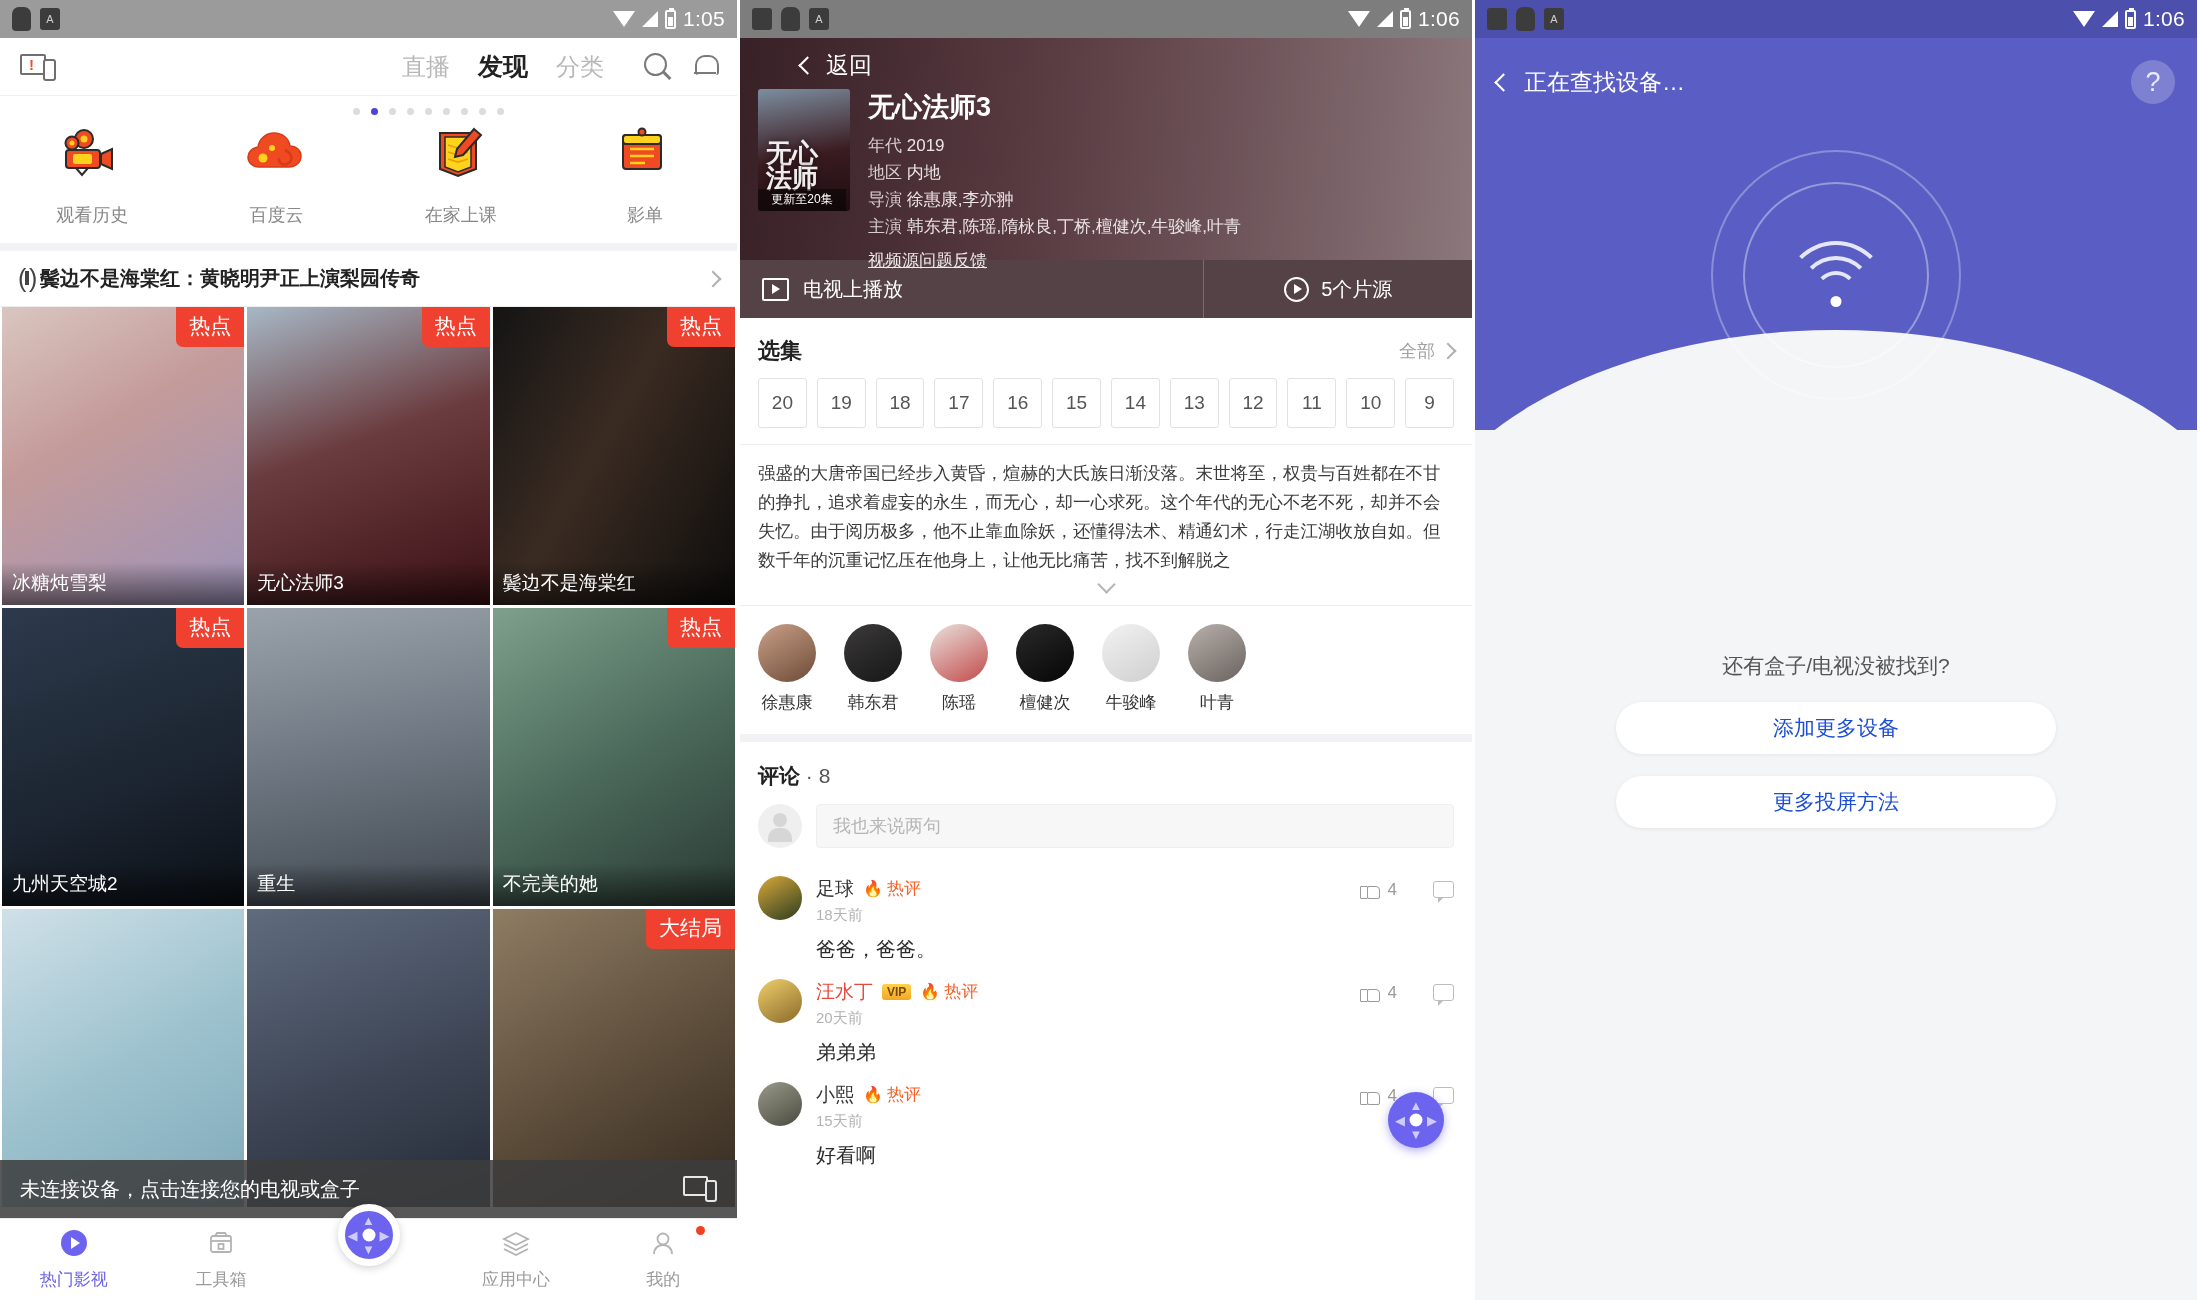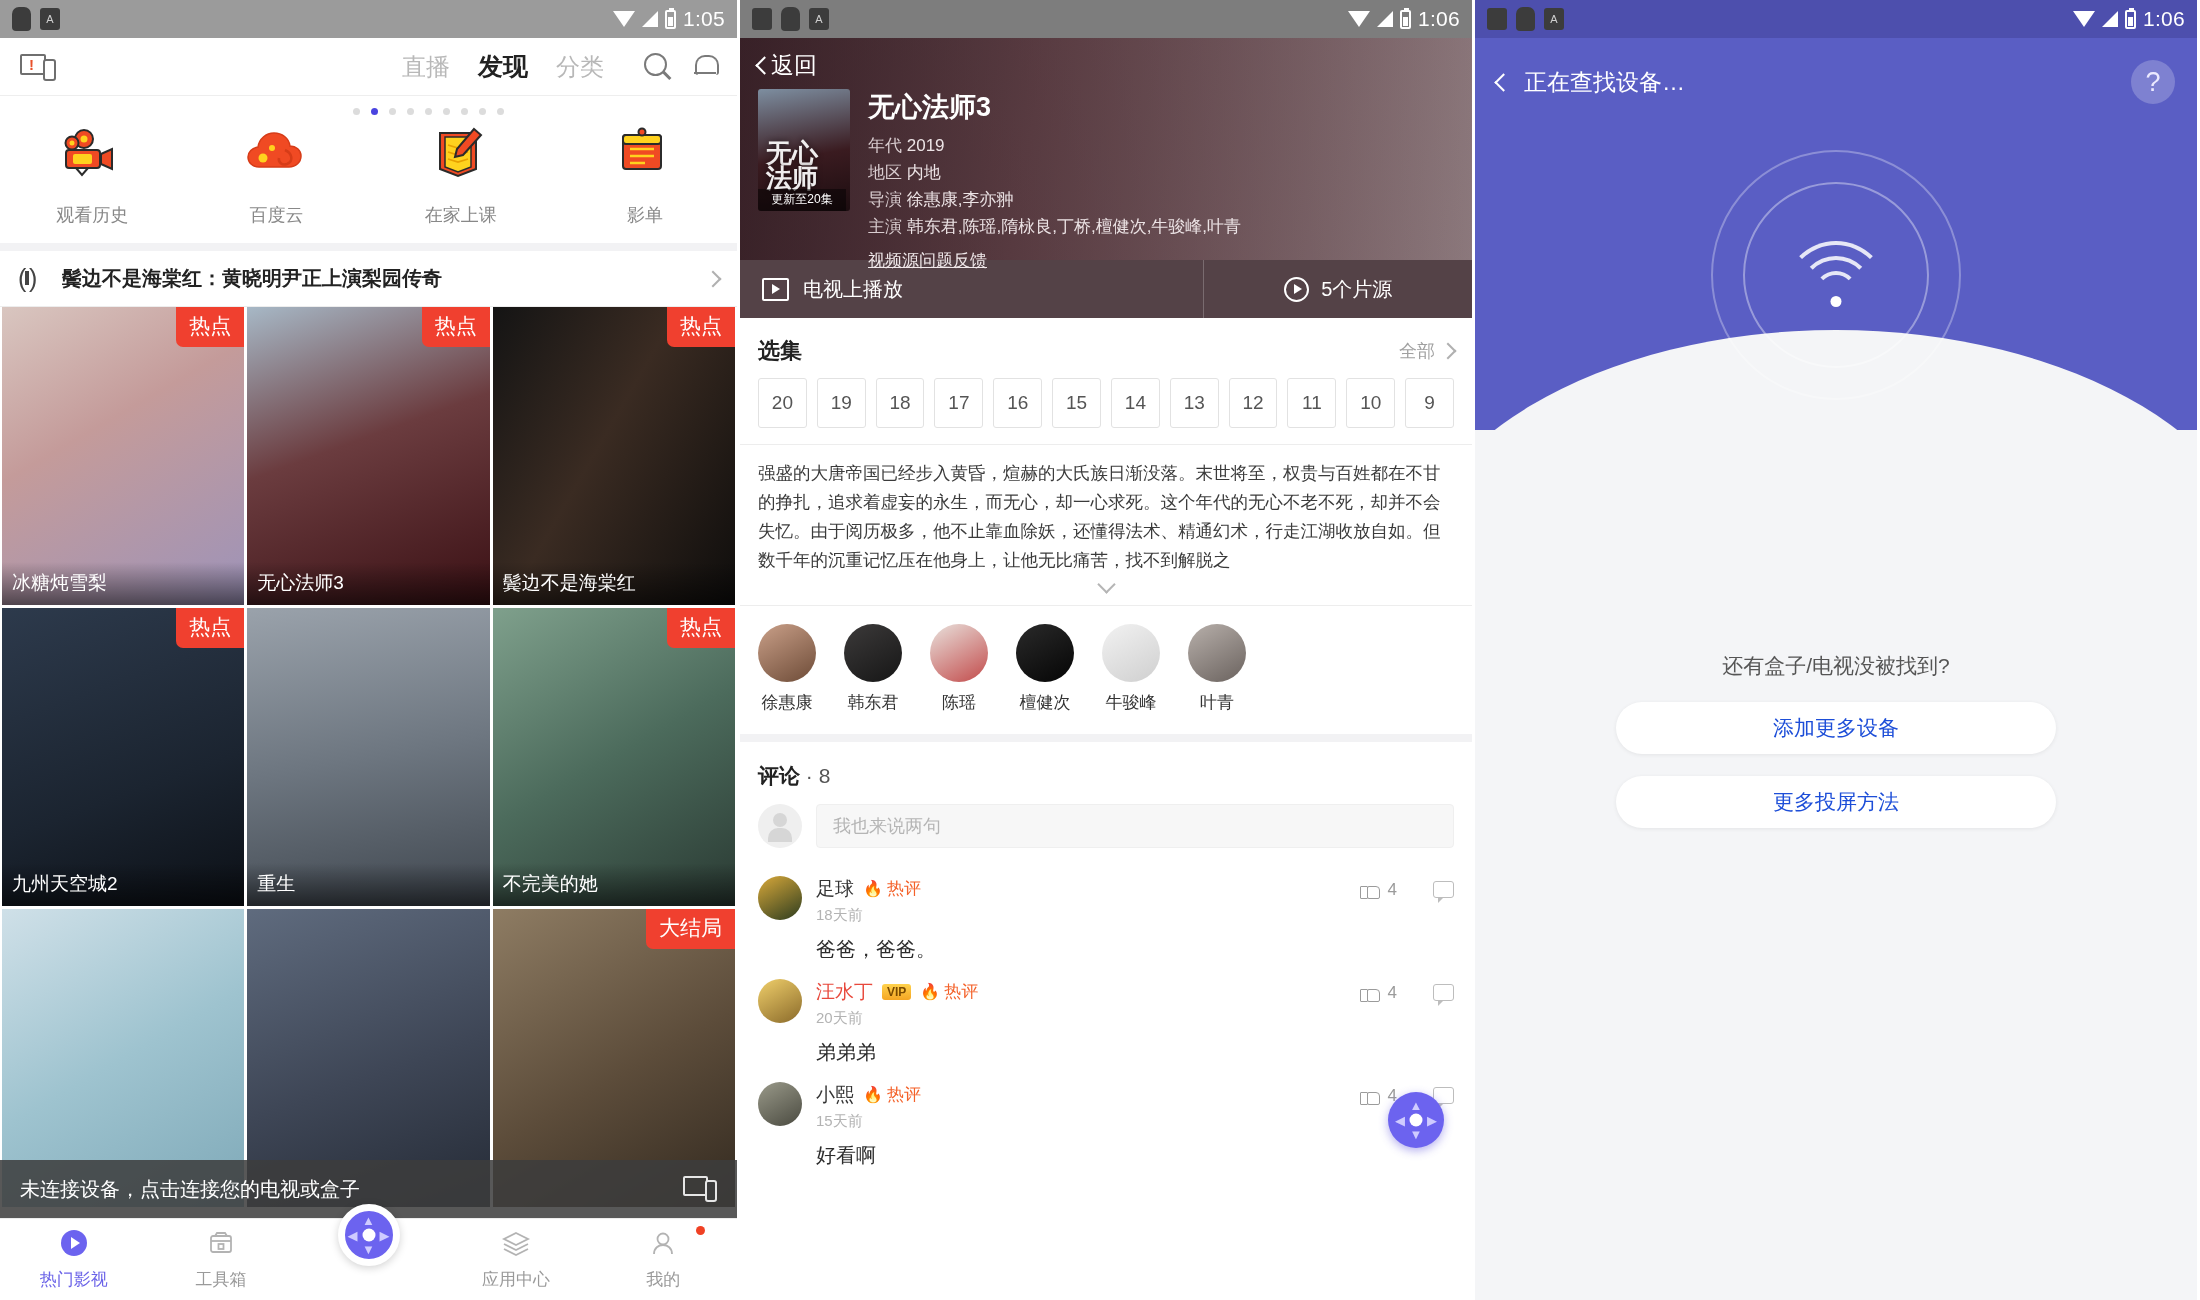--- a/index.html
+++ b/index.html
@@ -66,21 +66,21 @@
   .dotwrap { display:flex; justify-content:center; gap:11px; padding:12px 0 2px; padding-left: 120px; }
 
   
   .shortcuts { display: flex; padding: 8px 0 16px; border-bottom: 8px solid #f2f2f4; }
   .sc { flex: 1; display: flex; flex-direction: column; align-items: center; gap: 24px; }
   .sc-label { font-size: 18px; color: #888; }
   .sc-ico { height: 54px; width: 62px; position: relative; }
 
   
   .announce { height: 56px; display: flex; align-items: center; padding: 0 18px;
-              border-bottom: 1px solid #ededed; gap: 22px; }
+              border-bottom: 1px solid #ededed; gap: 0; }
   .announce .txt { font-size: 20px; color: #222; font-weight: bold; }
   .spk { width: 22px; height: 22px; position: relative; }
   .spk:before { content:"("; position:absolute; left:0; top:-4px; font-size:25px; color:#444; }
   .spk:after { content:")"; position:absolute; left:11px; top:-4px; font-size:25px; color:#444; }
   .spk .bar { position:absolute; left:7px; top:3px; width:4px; height:14px; background:#444; }
   .chev-r { margin-left: auto; width: 12px; height: 12px; border-right: 2.5px solid #b0b0b0;
             border-top: 2.5px solid #b0b0b0; transform: rotate(45deg); }
 
   
   .grid { display: grid; grid-template-columns: repeat(3, 1fr); gap: 3px; padding: 0 2px; }
@@ -119,21 +119,21 @@
                 width:13px; height:13px; border-radius:50%; background:#fff; }
   .dpad .ar { position:absolute; color:#cfcbff; font-size: 13px; line-height:1; }
   .dpad .up { left:50%; top:-1px; transform:translateX(-50%); }
   .dpad .dn { left:50%; bottom:-1px; transform:translateX(-50%); }
   .dpad .lf { left:-1px; top:50%; transform:translateY(-50%); }
   .dpad .rt { right:-1px; top:50%; transform:translateY(-50%); }
 
   
   .hero { position: relative; height: 222px; background: linear-gradient(100deg,#4b3038,#6e4b52 40%,#8d7a7e); }
   .hero:after { content:""; position:absolute; inset:0; background: linear-gradient(90deg, rgba(40,20,25,.55), rgba(130,110,112,.15)); }
-  .backrow { position:relative; z-index:2; display:flex; align-items:center; padding: 12px 18px 0; }
+  .backrow { position:relative; z-index:2; display:flex; align-items:center; gap:12px; padding: 12px 18px 0; margin-left: 43px; }
   .chev-l { width: 13px; height: 13px; border-left: 2.5px solid #fff; border-bottom: 2.5px solid #fff;
             transform: rotate(45deg); }
   .backtxt { color:#fff; font-size: 23px; }
   .heroinner { position:relative; z-index:2; display:flex; gap: 18px; padding: 8px 18px 0; }
   .poster2 { width: 92px; height: 122px; border-radius:3px; overflow:hidden; position:relative;
              background: linear-gradient(170deg,#7d8ea0,#3a1b20 55%,#1c0d10); flex: none; }
   .poster2 .pt { position:absolute; left:0; right:4px; bottom:0; color:#fff; font-size:12px;
                  text-align:center; padding:2px 0 3px; background:rgba(0,0,0,.45); }
   .poster2 .big { position:absolute; left:8px; top:52px; color:#fff; font-size:26px; font-weight:bold;
                   line-height:.95; text-shadow:0 0 6px rgba(0,0,0,.6); opacity:.92; }

